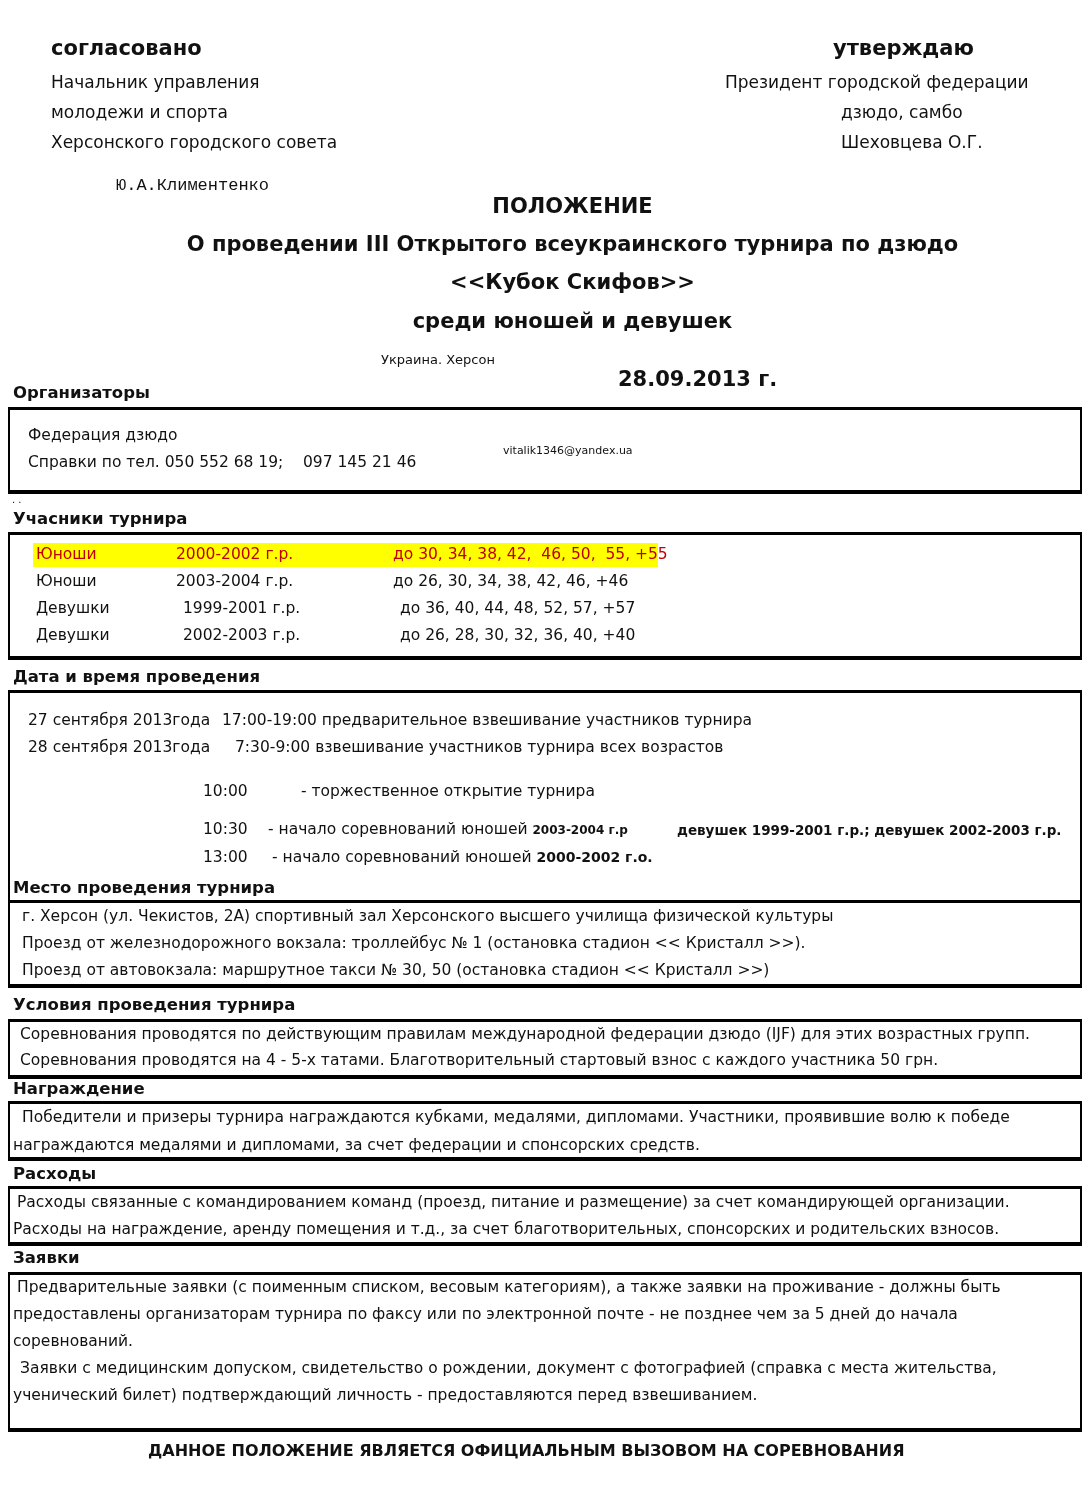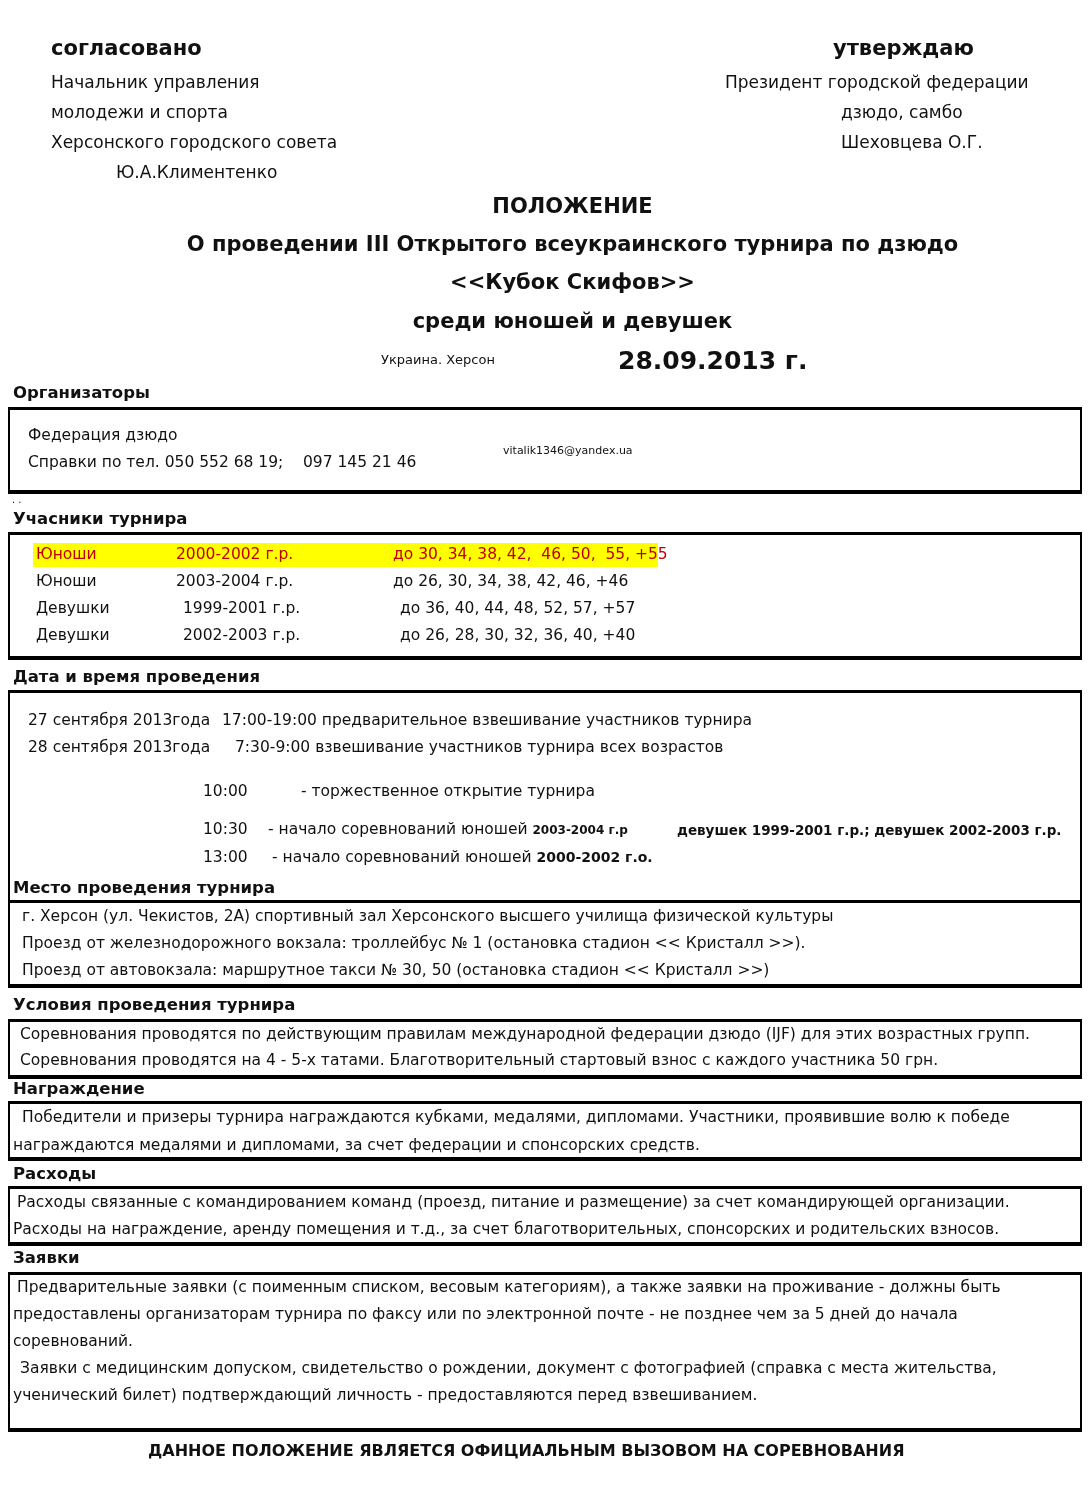--- a/index.html
+++ b/index.html
@@ -18,37 +18,37 @@
   .footer { font-weight: bold; font-size: 16px; }
 </style>
 </head>
 <body>
 
 <div>
   <div class="abs hdr-bold" style="left:51px; top:36px;">согласовано</div>
   <div class="abs hdr-line" style="left:51px; top:72px;">Начальник управления</div>
   <div class="abs hdr-line" style="left:51px; top:102px;">молодежи и спорта</div>
   <div class="abs hdr-line" style="left:51px; top:132px;">Херсонского городского совета</div>
-  <div class="abs hdr-line" style="left:116px; top:162px;">Ю.А.Климентенко</div>
+  <div class="abs hdr-line" style="left:116px; top:176px;font-family:Liberation Mono, monospace;">Ю.А.Климентенко</div>
 </div>
 
 <div>
   <div class="abs hdr-bold" style="left:833px; top:36px;">утверждаю</div>
   <div class="abs hdr-line" style="left:725px; top:72px;">Президент городской федерации</div>
   <div class="abs hdr-line" style="left:841px; top:102px;">дзюдо, самбо</div>
   <div class="abs hdr-line" style="left:841px; top:132px;">Шеховцева О.Г.</div>
 </div>
 
 <div>
   <div class="abs title" style="left:0; top:194px; width:1145px;">ПОЛОЖЕНИЕ</div>
   <div class="abs title" style="left:0; top:232px; width:1145px;">О проведении III Открытого всеукраинского турнира по дзюдо</div>
   <div class="abs title" style="left:0; top:270px; width:1145px;">&lt;&lt;Кубок Скифов&gt;&gt;</div>
   <div class="abs title" style="left:0; top:309px; width:1145px;">среди юношей и девушек</div>
   <div class="abs" style="left:381px; top:352px; font-size:13px;">Украина. Херсон</div>
-  <div class="abs b" style="left:618px; top:346px; font-size:25px;">28.09.2013 г.</div>
+  <div class="abs b" style="left:618px; top:367px; font-size:21px;">28.09.2013 г.</div>
 </div>
 
 <div class="abs sec-title" style="top:383px;">Организаторы</div>
 <div class="box" style="left:8px; top:407px; width:1074px; height:87px;"></div>
 <div class="abs txt" style="left:28px; top:426px;">Федерация дзюдо</div>
 <div class="abs txt" style="left:28px; top:453px; white-space:pre;">Справки по тел. 050 552 68 19;    097 145 21 46</div>
 <div class="abs" style="left:503px; top:444px; font-size:11px;">vitalik1346@yandex.ua</div>
 <div class="abs" style="left:12px; top:494px; font-size:10px;">. .</div>
 
 <div class="abs sec-title" style="top:509px;">Учасники турнира</div>

